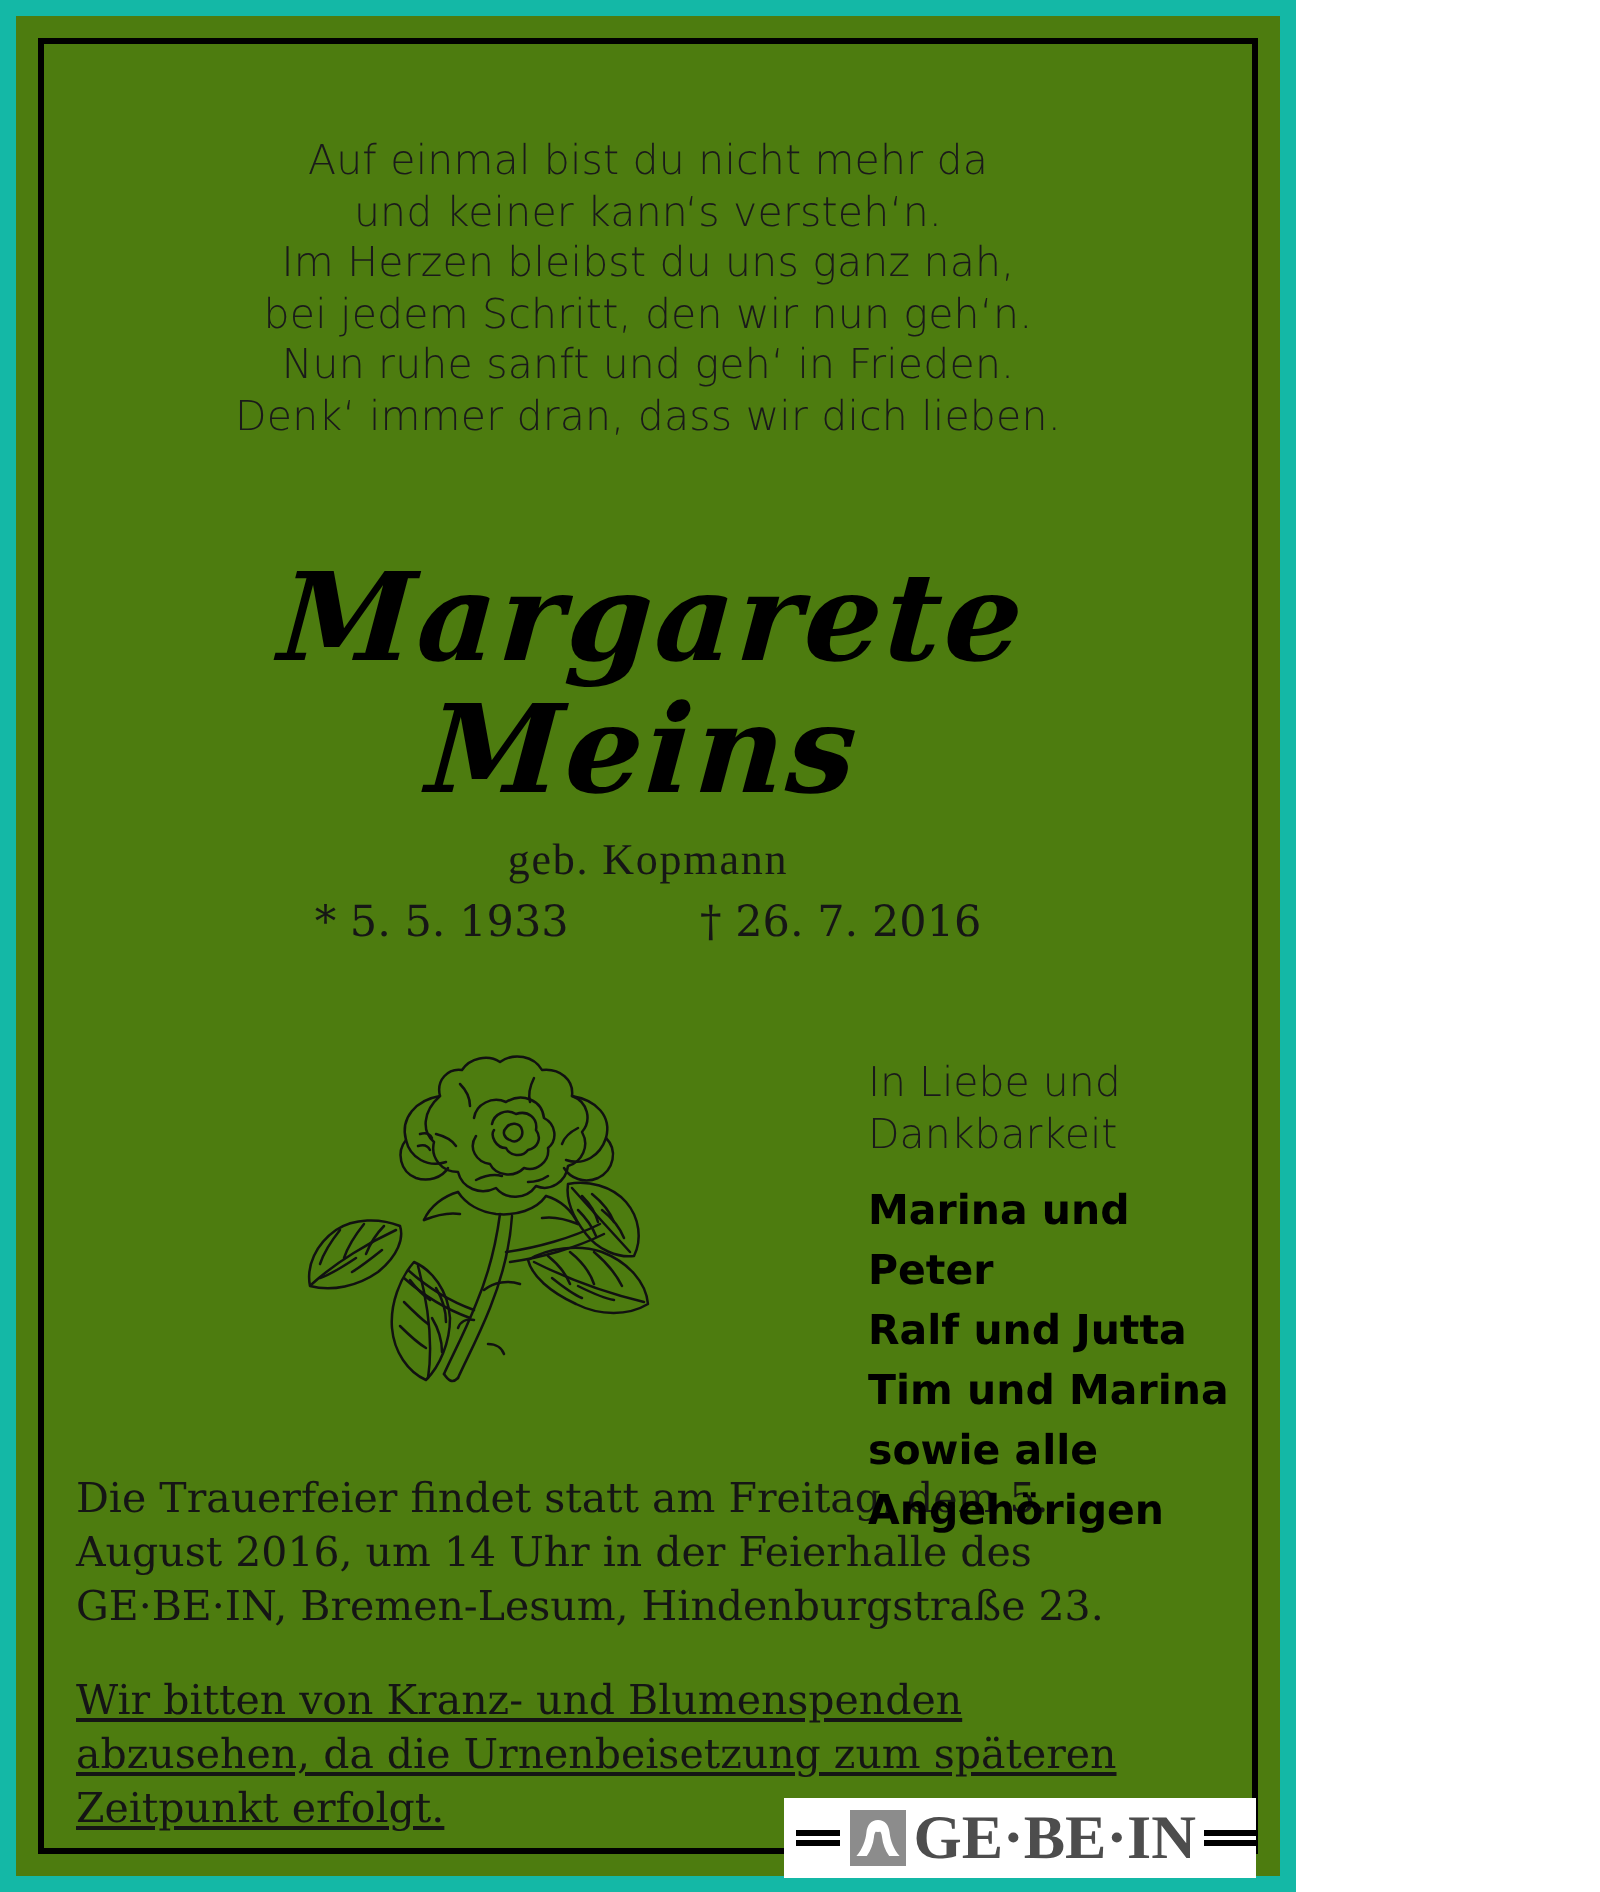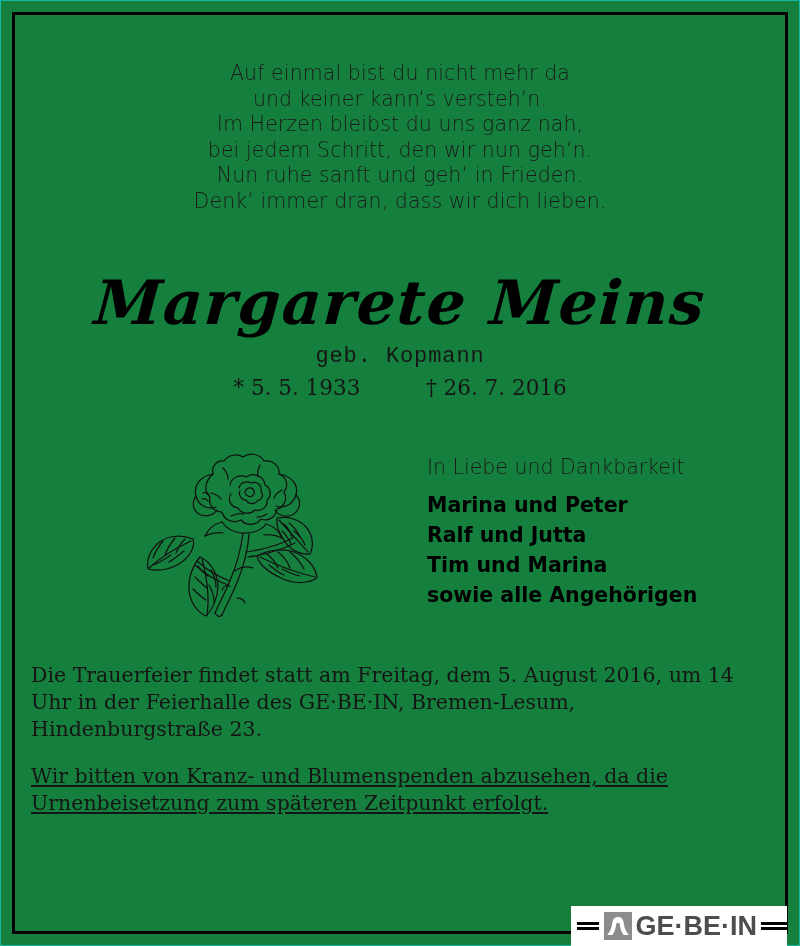--- a/index.html
+++ b/index.html
@@ -12,25 +12,25 @@
     width: 800px;
     height: 946px;
     font-family: "Liberation Sans", sans-serif;
     color: #111111;
     overflow: hidden;
   }
 
   
   .notice {
     position: relative;
-    width: 800px;
+    width: 648px;
     height: 946px;
     box-sizing: border-box;
-    background: #15803d;
-    border: 1px solid #14b8a6;
+    background: #4d7c0f;
+    border: 8px solid #14b8a6;
   }
 
   .inner-frame {
     position: absolute;
     left: 11px;
     top: 11px;
     right: 11px;
     bottom: 11px;
     border: 3px solid #000000;
     box-sizing: border-box;
@@ -72,21 +72,21 @@
     font-weight: 700;
     font-size: 61px;
     line-height: 66px;
     letter-spacing: 1.5px;
     color: #000000;
     transform: skewX(-4deg);
   }
 
   .maiden-name {
     margin-top: 8px;
-    font-family: Liberation Mono, monospace;
+    font-family: Liberation Serif, serif;
     font-size: 22px;
     font-weight: 400;
     letter-spacing: 0.9px;
     color: #161616;
   }
 
   .dates {
     margin-top: 6px;
     font-family: "DejaVu Serif", serif;
     font-size: 21.5px;
@@ -177,23 +177,23 @@
 
   .logo-mark {
     width: 28px;
     height: 28px;
     position: relative;
     flex: 0 0 auto;
   }
   .logo-mark svg { display: block; }
 
   .logo-text {
-    font-family: Liberation Sans, sans-serif;
+    font-family: Liberation Serif, serif;
     font-weight: 700;
-    font-size: 27px;
+    font-size: 31px;
     letter-spacing: 0px;
     color: #4d4d4d;
     margin-left: 4px;
     line-height: 28px;
     white-space: nowrap;
   }
 </style>
 </head>
 <body>
 

